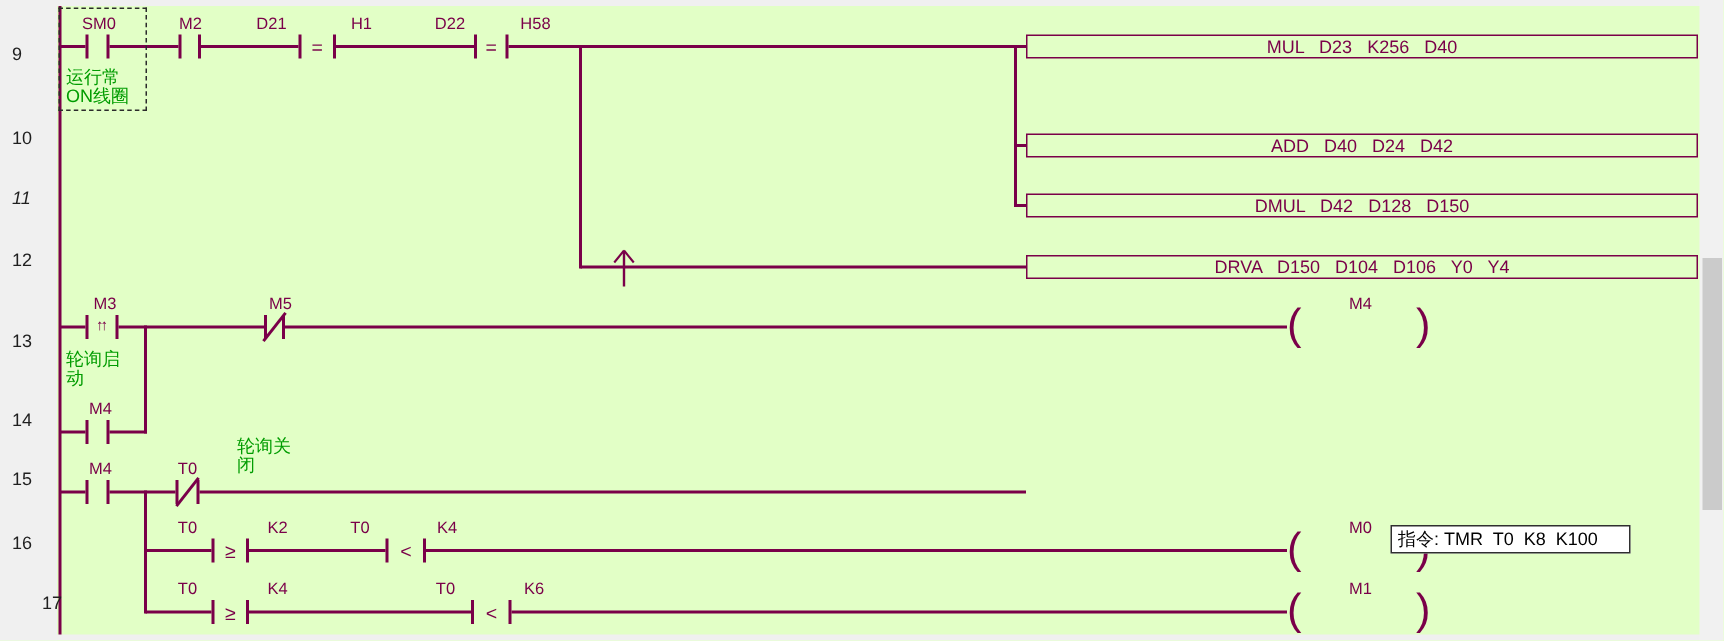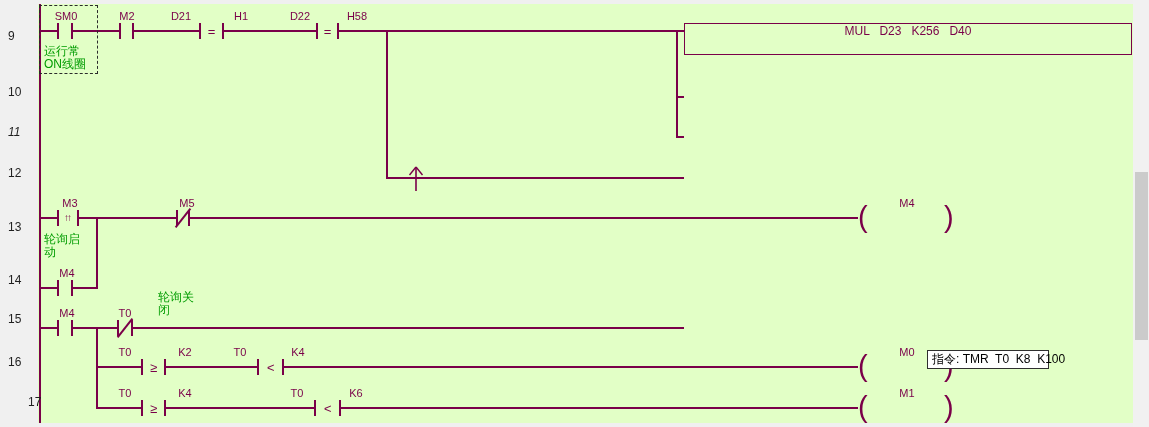--- a/index.html
+++ b/index.html
@@ -21,21 +21,21 @@
     transform:translate(-50%,-50%) rotate(38deg);}
   .edge{color:var(--lc);font-size:10px;line-height:10px;letter-spacing:-2px;padding-right:2px;}
   .lbl{position:absolute;transform:translateX(-50%);color:var(--lc);font-size:11px;
     line-height:12px;white-space:nowrap;z-index:2;}
   .comment{position:absolute;color:#009c00;font-size:12px;line-height:13px;white-space:pre-line;z-index:2;}
   .box{position:absolute;border:1px solid var(--lc);box-sizing:border-box;background:transparent;
     text-align:center;color:var(--lc);font-size:12px;white-space:pre;z-index:2;}
   .paren{position:absolute;color:var(--lc);font-size:29px;line-height:30px;z-index:2;}
   .rownum{position:absolute;left:8px;color:#1f1f1f;font-size:12px;line-height:14px;z-index:5;}
   .selbox{position:absolute;border:1px dashed #2b2b2b;z-index:5;}
-  .tooltip{position:absolute;left:927px;top:350px;width:122px;height:19px;background:#ffffff;
+  .tooltip{position:absolute;left:927px;top:350px;width:160px;height:19px;background:#ffffff;
     border:1px solid #2f2f2f;box-sizing:border-box;color:#000;font-size:12px;line-height:16px;
     padding-left:4px;white-space:pre;z-index:10;}
   #arrow{position:absolute;left:405px;top:164px;z-index:3;}
 </style>
 </head>
 <body>
 
 <div id="screen" style="--lc: #7a0049; background: rgb(226, 255, 198);">
   <div id="margin"></div>
   <div id="topstrip"></div>
@@ -116,21 +116,24 @@
     <div class="lbl" style="left: 356px; top: 387px;">K6</div>
     <div class="paren" style="left: 858px; top: 202px;">(</div>
     <div class="paren" style="left: 944px; top: 202px;">)</div>
     <div class="lbl" style="left: 907px; top: 197px;">M4</div>
     <div class="paren" style="left: 858px; top: 351px;">(</div>
     <div class="paren" style="left: 944px; top: 351px;">)</div>
     <div class="lbl" style="left: 907px; top: 346px;">M0</div>
     <div class="paren" style="left: 858px; top: 392px;">(</div>
     <div class="paren" style="left: 944px; top: 392px;">)</div>
     <div class="lbl" style="left: 907px; top: 387px;">M1</div>
-    <div class="box" style="left: 684px; top: 23px; width: 448px; height: 32px; line-height: 14px;">MUL   D23   K256   D40</div>
+    <div class="box" style="left: 684px; top: 23px; width: 448px; height: 16px; line-height: 14px;">MUL   D23   K256   D40</div>
+    <div class="box" style="left: 684px; top: 89px; width: 448px; height: 16px; line-height: 14px;">ADD   D40   D24   D42</div>
+    <div class="box" style="left: 684px; top: 129px; width: 448px; height: 16px; line-height: 14px;">DMUL   D42   D128   D150</div>
+    <div class="box" style="left: 684px; top: 170px; width: 448px; height: 16px; line-height: 14px;">DRVA   D150   D104   D106   Y0   Y4</div>
     <div class="comment" style="left: 44px; top: 45px;">运行常
 ON线圈</div>
     <div class="comment" style="left: 44px; top: 233px;">轮询启
 动</div>
     <div class="comment" style="left: 158px; top: 249px; margin-top: 42px;">轮询关
 闭</div>
     <div class="rownum" style="top: 29px;">9</div>
     <div class="rownum" style="top: 85px;">10</div>
     <div class="rownum" style="top: 125px; font-style: italic;">11</div>
     <div class="rownum" style="top: 166px;">12</div>

